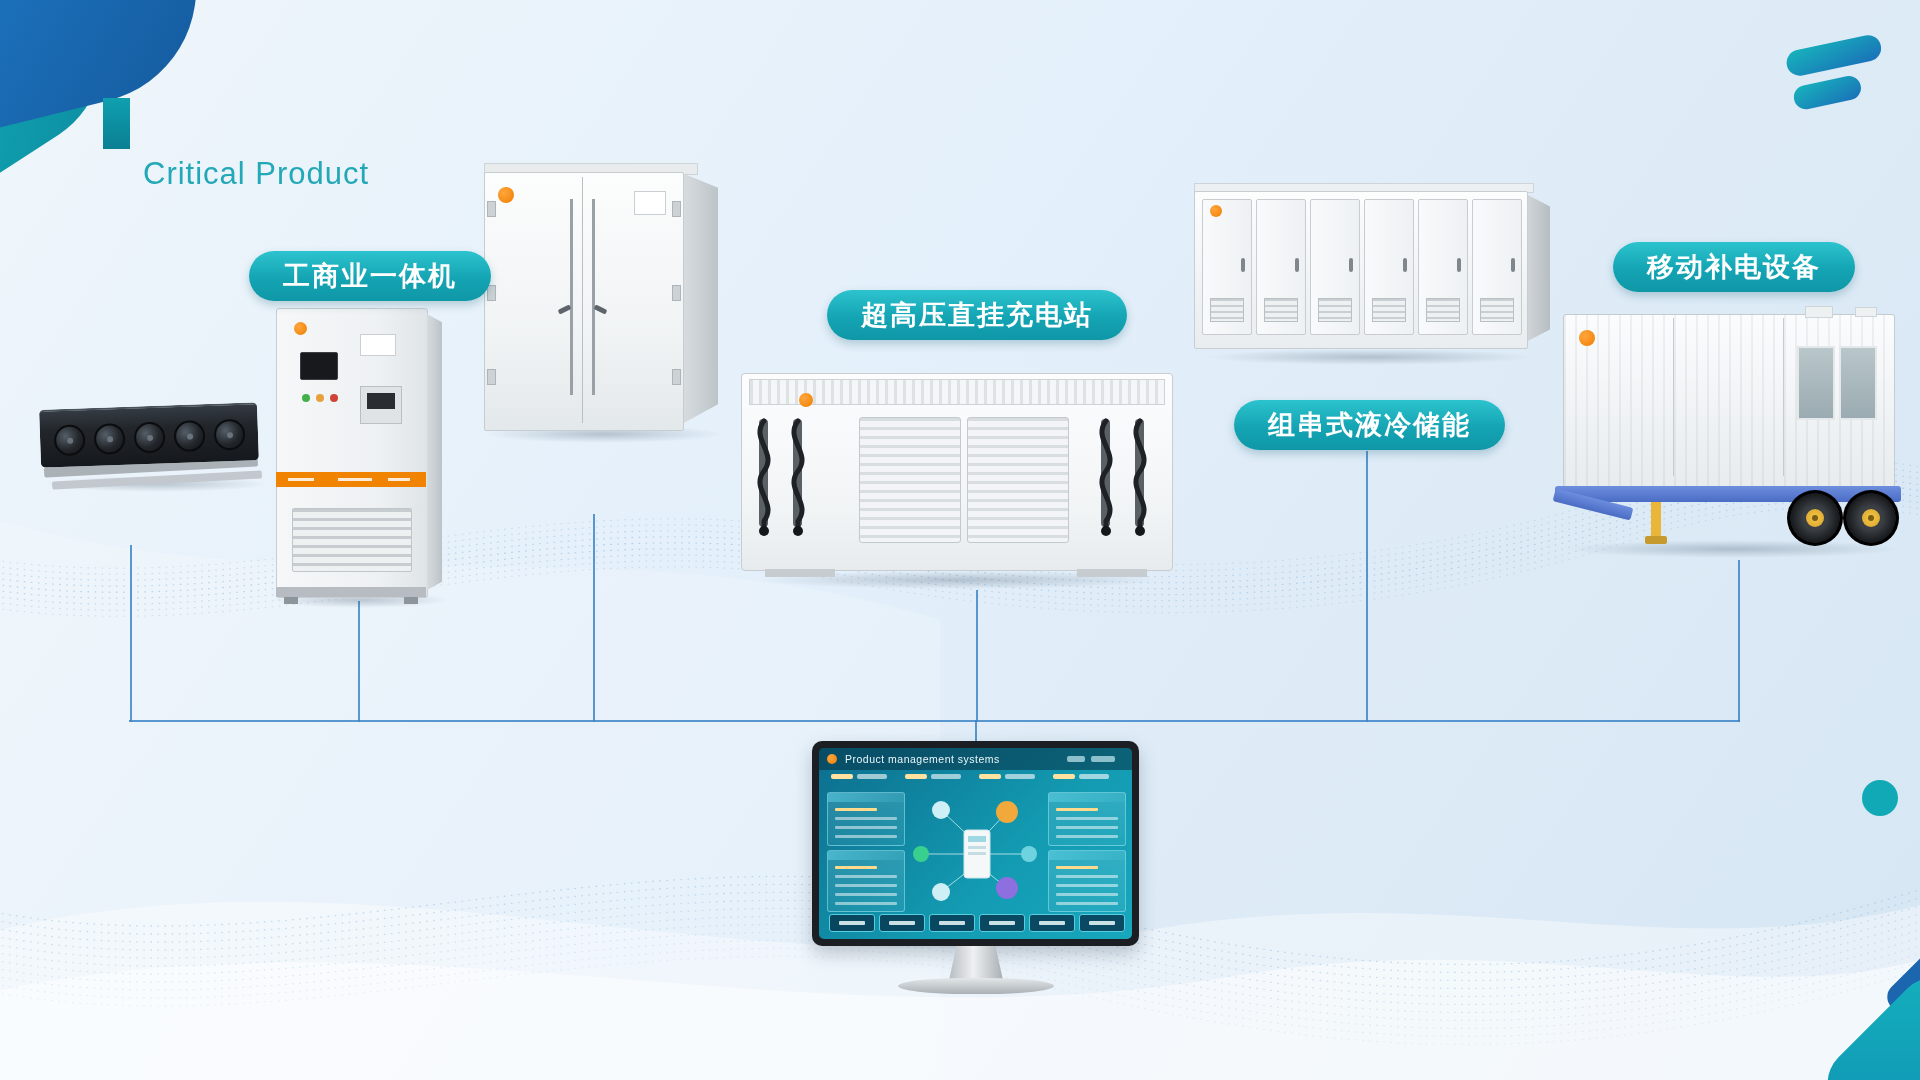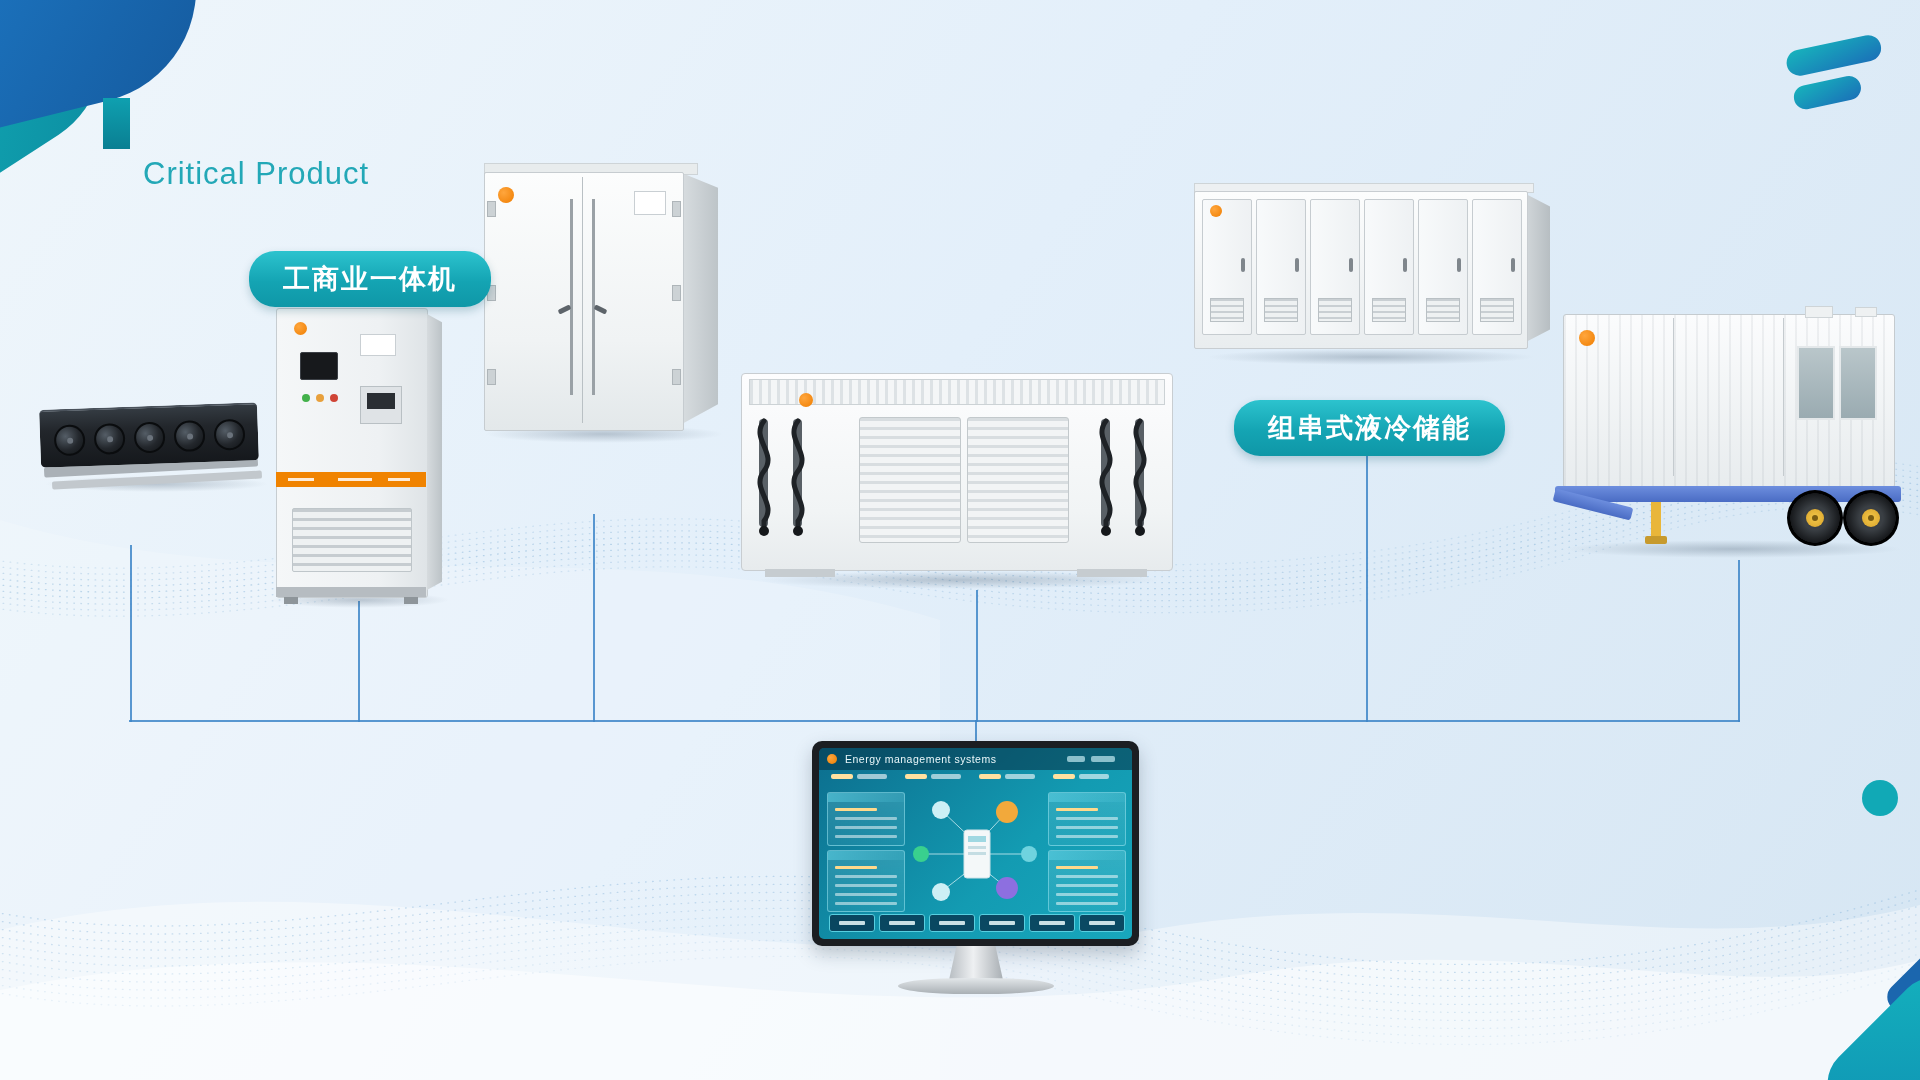--- a/index.html
+++ b/index.html
@@ -28,21 +28,21 @@
   .page-title{position:absolute;left:142px;top:92px;z-index:5;font-size:50px;font-weight:bold;
               color:#0d94a5;letter-spacing:5px;margin:0;}
   .page-subtitle{position:absolute;left:143px;top:156px;z-index:5;font-size:31px;color:#23a8b7;letter-spacing:1px;}
   .brand{position:absolute;left:1782px;top:28px;z-index:5;}
 
   
   .line{position:absolute;background:#3e86c8;z-index:1;opacity:.85;}
 
   
   .pill{position:absolute;z-index:5;display:inline-flex;align-items:center;justify-content:center;
-        height:56px;padding:0 34px;border-radius:26px;color:#fff;font-size:27px;font-weight:bold;
+        height:50px;padding:0 34px;border-radius:26px;color:#fff;font-size:27px;font-weight:bold;
         letter-spacing:2px;white-space:nowrap;
         background:linear-gradient(180deg,#2cc3ce 0%,#14a4b3 55%,#0f97a7 100%);
         box-shadow:0 4px 9px rgba(20,90,110,.25);}
 
   .prod{position:absolute;z-index:2;}
   .shadow{position:absolute;background:radial-gradient(ellipse at center,rgba(70,90,110,.30),rgba(70,90,110,0) 70%);}
 
   
   .pcs-rail1{position:absolute;left:10px;top:64px;width:214px;height:10px;background:#aab1b7;transform:rotate(-3deg);border-radius:2px;}
   .pcs-rail2{position:absolute;left:18px;top:78px;width:210px;height:8px;background:#c2c8cd;transform:rotate(-3deg);border-radius:2px;}
@@ -311,20 +311,21 @@
         <path d="M15 4 C 1 22,29 36,15 54 C 1 72,29 86,15 104 L15 114" stroke="#1e2226" stroke-width="5" fill="none" stroke-linecap="round"></path>
         <circle cx="15" cy="114" r="5" fill="#15181b"></circle>
       </svg>
     <svg class="cs-cable" style="left:384px;" width="30" height="120" viewBox="0 0 30 120">
         <path d="M15 4 C 1 22,29 36,15 54 C 1 72,29 86,15 104 L15 114" stroke="#1e2226" stroke-width="5" fill="none" stroke-linecap="round"></path>
         <circle cx="15" cy="114" r="5" fill="#15181b"></circle>
       </svg>
     <div class="cs-foot" style="left:24px;"></div>
     <div class="cs-foot" style="left:336px;"></div>
   </div>
+  <div class="pill" style="left:827px;top:290px;">超高压直挂充电站</div>
 
   <div class="prod" style="left:1194px;top:181px;width:356px;height:192px;">
     <div class="shadow" style="left:12px;top:168px;width:330px;height:16px;"></div>
     <div class="ss-side"></div>
     <div class="ss-roof"></div>
     <div class="ss-body"></div>
     <div class="ss-door" style="left:8px;">
         <div class="vent"></div>
         <div class="hdl"></div>
       </div>
@@ -366,27 +367,28 @@
     <div class="tr-neck"></div>
     <div class="tr-leg"></div>
     <div class="tr-leg-foot"></div>
     <div class="tr-wheel" style="left:232px;">
         <i></i>
       </div>
     <div class="tr-wheel" style="left:288px;">
         <i></i>
       </div>
   </div>
+  <div class="pill" style="left:1613px;top:242px;">移动补电设备</div>
 
   <div class="mon">
     <div class="mon-frame"></div>
     <div class="mon-screen">
       <div class="ems-head">
         <div class="ems-logo orange-dot"></div>
-        <div class="ems-title">Energy management systems</div>
+        <div class="ems-title">Product management systems</div>
         <div class="ems-hbar" style="left:248px;width:18px;"></div>
         <div class="ems-hbar" style="left:272px;width:24px;"></div>
       </div>
       <div class="ems-sub" style="left:12px;width:22px;background:#ffe1a0;"></div>
       <div class="ems-sub" style="left:38px;width:30px;background:rgba(255,255,255,.6);"></div>
       <div class="ems-sub" style="left:86px;width:22px;background:#ffe1a0;"></div>
       <div class="ems-sub" style="left:112px;width:30px;background:rgba(255,255,255,.6);"></div>
       <div class="ems-sub" style="left:160px;width:22px;background:#ffe1a0;"></div>
       <div class="ems-sub" style="left:186px;width:30px;background:rgba(255,255,255,.6);"></div>
       <div class="ems-sub" style="left:234px;width:22px;background:#ffe1a0;"></div>

